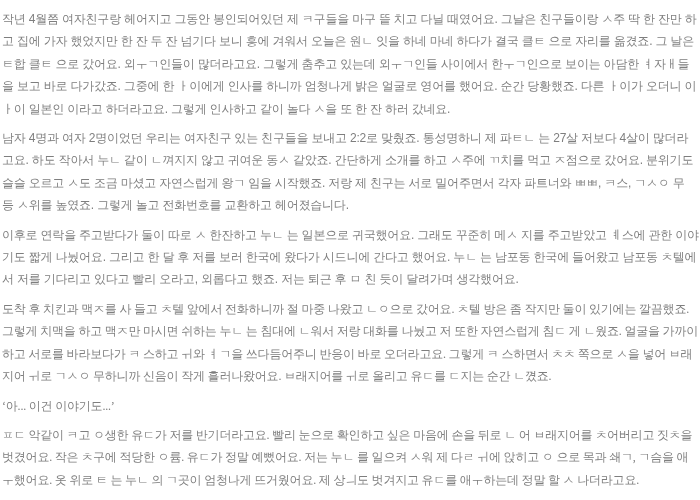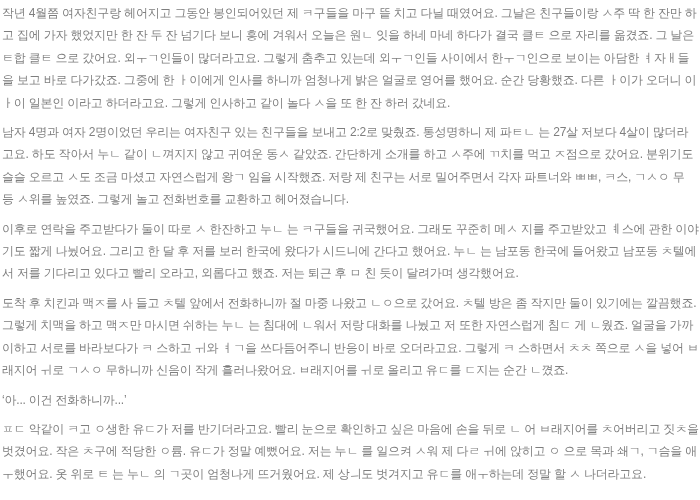--- a/index.html
+++ b/index.html
@@ -4,48 +4,49 @@
 <style>
   html, body {
     margin: 0;
     padding: 0;
     background: #ffffff;
   }
   .page {
     width: 700px;
     height: 500px;
     box-sizing: border-box;
-    padding: 2px 1px 0 2px;
+    padding: 8px 1px 0 2px;
     overflow: hidden;
     background: #ffffff;
   }
   .story {
     font-family: "Liberation Sans", "DejaVu Sans", sans-serif;
     font-size: 12px;
     line-height: 22.4px;
     color: #7e7e7e;
     letter-spacing: -0.2px;
     word-break: break-all;
     text-align: left;
   }
   .story p {
     margin: 0 0 7px 0;
   }
   .story p.gap-top {
     margin-top: 4px;
+    font-family: Liberation Serif, serif;
   }
   .story p.quote-line {
     margin-bottom: 7px;
   }
 </style>
 </head>
 <body>
 
 <div class="page">
   <div class="story">
     <p>작년 4월쯤 여자친구랑 헤어지고 그동안 봉인되어있던 제 ㅋ구들을 마구 띁 치고 다닐 때였어요. 그날은 친구들이랑 ㅅ주 딱 한 잔만 하고 집에 가자 했었지만 한 잔 두 잔 넘기다 보니 흥에 겨워서 오늘은 원ㄴ 잇을 하네 마네 하다가 결국 클ㅌ 으로 자리를 옮겼죠. 그 날은 ㅌ합 클ㅌ 으로 갔어요. 외ㅜㄱ인들이 많더라고요. 그렇게 춤추고 있는데 외ㅜㄱ인들 사이에서 한ㅜㄱ인으로 보이는 아담한 ㅕ자ㅐ들을 보고 바로 다가갔죠. 그중에 한 ㅏ이에게 인사를 하니까 엄청나게 밝은 얼굴로 영어를 했어요. 순간 당황했죠. 다른 ㅏ이가 오더니 이 ㅏ이 일본인 이라고 하더라고요. 그렇게 인사하고 같이 놀다 ㅅ을 또 한 잔 하러 갔네요.</p>
     <p>남자 4명과 여자 2명이었던 우리는 여자친구 있는 친구들을 보내고 2:2로 맞췄죠. 통성명하니 제 파ㅌㄴ 는 27살 저보다 4살이 많더라고요. 하도 작아서 누ㄴ 같이 ㄴ껴지지 않고 귀여운 동ㅅ 같았죠. 간단하게 소개를 하고 ㅅ주에 ㄲ치를 먹고 ㅈ점으로 갔어요. 분위기도 슬슬 오르고 ㅅ도 조금 마셨고 자연스럽게 왕ㄱ 임을 시작했죠. 저랑 제 친구는 서로 밀어주면서 각자 파트너와 ㅃㅃ, ㅋ스, ㄱㅅㅇ 무 등 ㅅ위를 높였죠. 그렇게 놀고 전화번호를 교환하고 헤어졌습니다.</p>
-    <p>이후로 연락을 주고받다가 둘이 따로 ㅅ 한잔하고 누ㄴ 는 ㅋ구들을 귀국했어요. 그래도 꾸준히 메ㅅ 지를 주고받았고 ㅖ스에 관한 이야기도 짧게 나눴어요. 그리고 한 달 후 저를 보러 한국에 왔다가 시드니에 간다고 했어요. 누ㄴ 는 남포동 한국에 들어왔고 남포동 ㅊ텔에서 저를 기다리고 있다고 빨리 오라고, 외롭다고 했죠. 저는 퇴근 후 ㅁ 친 듯이 달려가며 생각했어요.</p>
+    <p>이후로 연락을 주고받다가 둘이 따로 ㅅ 한잔하고 누ㄴ 는 일본으로 귀국했어요. 그래도 꾸준히 메ㅅ 지를 주고받았고 ㅖ스에 관한 이야기도 짧게 나눴어요. 그리고 한 달 후 저를 보러 한국에 왔다가 시드니에 간다고 했어요. 누ㄴ 는 남포동 한국에 들어왔고 남포동 ㅊ텔에서 저를 기다리고 있다고 빨리 오라고, 외롭다고 했죠. 저는 퇴근 후 ㅁ 친 듯이 달려가며 생각했어요.</p>
     <p class="gap-top">도착 후 치킨과 맥ㅈ를 사 들고 ㅊ텔 앞에서 전화하니까 절 마중 나왔고 ㄴㅇ으로 갔어요. ㅊ텔 방은 좀 작지만 둘이 있기에는 깔끔했죠. 그렇게 치맥을 하고 맥ㅈ만 마시면 쉬하는 누ㄴ 는 침대에 ㄴ워서 저랑 대화를 나눴고 저 또한 자연스럽게 침ㄷ 게 ㄴ웠죠. 얼굴을 가까이하고 서로를 바라보다가 ㅋ 스하고 ㅟ와 ㅕㄱ을 쓰다듬어주니 반응이 바로 오더라고요. 그렇게 ㅋ 스하면서 ㅊㅊ 쪽으로 ㅅ을 넣어 ㅂ래지어 ㅟ로 ㄱㅅㅇ 무하니까 신음이 작게 흘러나왔어요. ㅂ래지어를 ㅟ로 올리고 유ㄷ를 ㄷ지는 순간 ㄴ꼈죠.</p>
-    <p class="quote-line gap-top">‘아... 이건 전화하니까...’</p>
+    <p class="quote-line gap-top">‘아... 이건 이야기도...’</p>
     <p class="gap-top">ㅍㄷ 악같이 ㅋ고 ㅇ생한 유ㄷ가 저를 반기더라고요. 빨리 눈으로 확인하고 싶은 마음에 손을 뒤로 ㄴ 어 ㅂ래지어를 ㅊ어버리고 짓ㅊ을 벗겼어요. 작은 ㅊ구에 적당한 ㅇ륨. 유ㄷ가 정말 예뻤어요. 저는 누ㄴ 를 일으켜 ㅅ워 제 다ㄹ ㅟ에 앉히고 ㅇ 으로 목과 쇄ㄱ, ㄱ슴을 애ㅜ했어요. 옷 위로 ㅌ 는 누ㄴ 의 ㄱ곳이 엄청나게 뜨거웠어요. 제 상ㅢ도 벗겨지고 유ㄷ를 애ㅜ하는데 정말 할 ㅅ 나더라고요.</p>
   </div>
 </div>
 
 </body></html>

